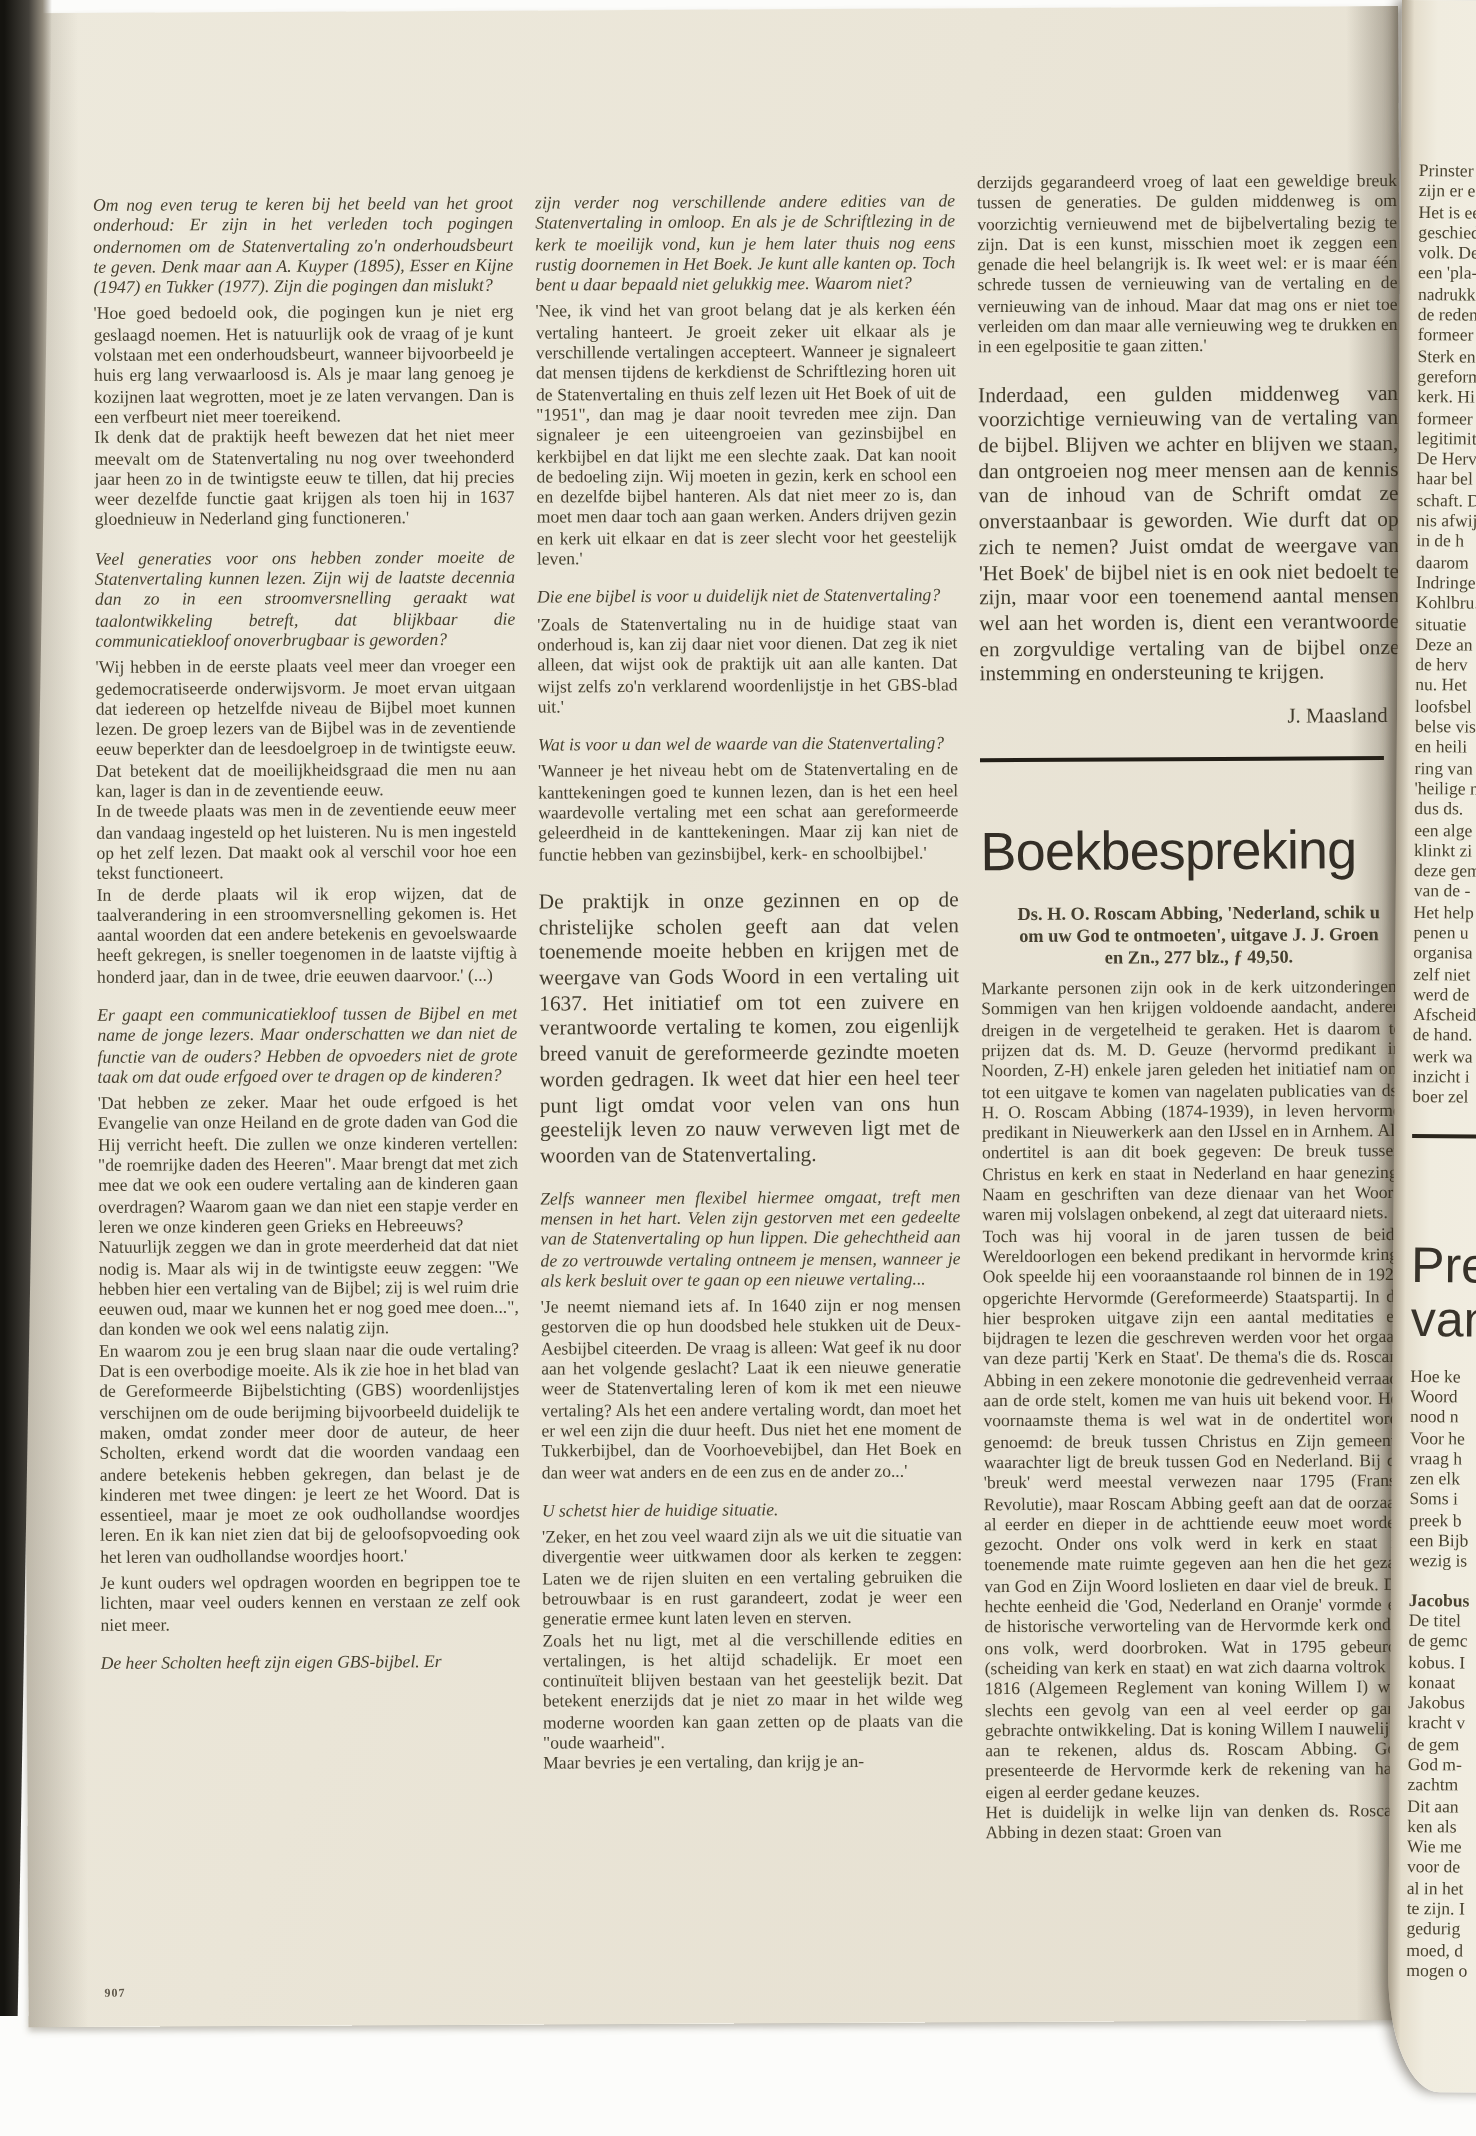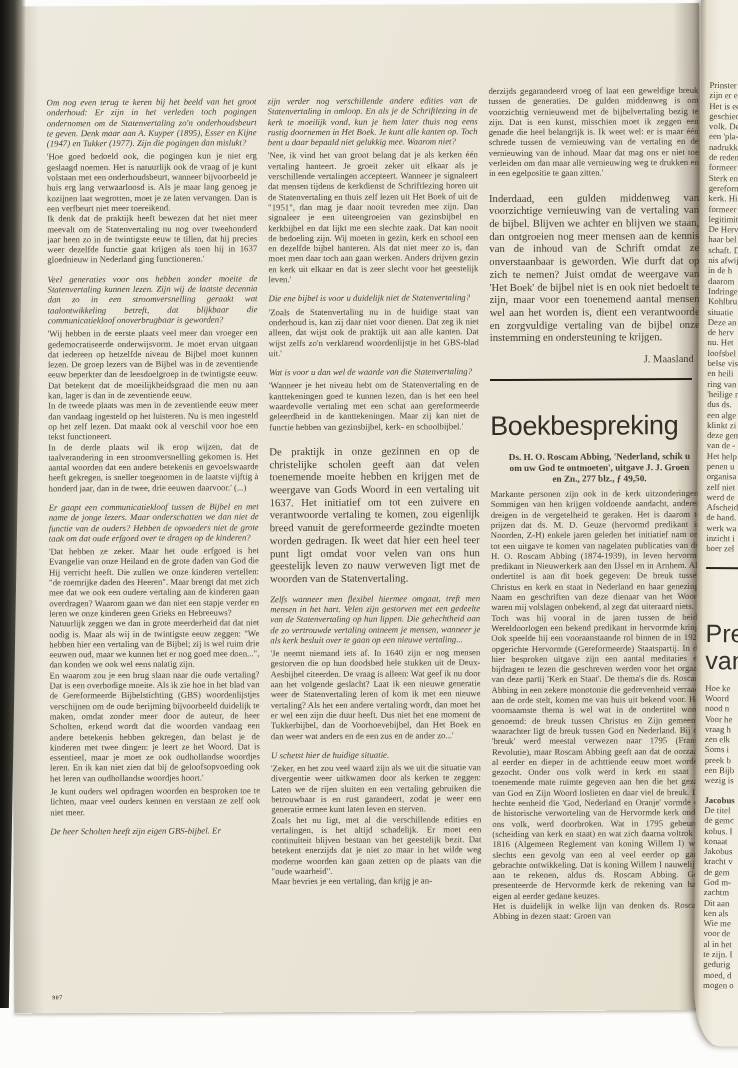--- a/index.html
+++ b/index.html
@@ -70,21 +70,21 @@
           <p class="blk-a">'Hoe goed bedoeld ook, die pogingen kun je niet erg geslaagd noemen. Het is natuurlijk ook de vraag of je kunt volstaan met een onderhoudsbeurt, wanneer bijvoorbeeld je huis erg lang verwaarloosd is. Als je maar lang genoeg je kozijnen laat wegrotten, moet je ze laten vervangen. Dan is een verfbeurt niet meer toereikend.
 Ik denk dat de praktijk heeft bewezen dat het niet meer meevalt om de Statenvertaling nu nog over tweehonderd jaar heen zo in de twintigste eeuw te tillen, dat hij precies weer dezelfde functie gaat krijgen als toen hij in 1637 gloednieuw in Nederland ging functioneren.'</p>
           <p class="blk-q">Veel generaties voor ons hebben zonder moeite de Statenvertaling kunnen lezen. Zijn wij de laatste decennia dan zo in een stroomversnelling geraakt wat taalontwikkeling betreft, dat blijkbaar die communicatiekloof onoverbrugbaar is geworden?</p>
           <p class="blk-a">'Wij hebben in de eerste plaats veel meer dan vroeger een gedemocratiseerde onderwijsvorm. Je moet ervan uitgaan dat iedereen op hetzelfde niveau de Bijbel moet kunnen lezen. De groep lezers van de Bijbel was in de zeventiende eeuw beperkter dan de leesdoelgroep in de twintigste eeuw. Dat betekent dat de moeilijkheidsgraad die men nu aan kan, lager is dan in de zeventiende eeuw.
 In de tweede plaats was men in de zeventiende eeuw meer dan vandaag ingesteld op het luisteren. Nu is men ingesteld op het zelf lezen. Dat maakt ook al verschil voor hoe een tekst functioneert.
 In de derde plaats wil ik erop wijzen, dat de taalverandering in een stroomversnelling gekomen is. Het aantal woorden dat een andere betekenis en gevoelswaarde heeft gekregen, is sneller toegenomen in de laatste vijftig à honderd jaar, dan in de twee, drie eeuwen daarvoor.' (...)</p>
           <p class="blk-q">Er gaapt een communicatiekloof tussen de Bijbel en met name de jonge lezers. Maar onderschatten we dan niet de functie van de ouders? Hebben de opvoeders niet de grote taak om dat oude erfgoed over te dragen op de kinderen?</p>
           <p class="blk-a">'Dat hebben ze zeker. Maar het oude erfgoed is het Evangelie van onze Heiland en de grote daden van God die Hij verricht heeft. Die zullen we onze kinderen vertellen: "de roemrijke daden des Heeren". Maar brengt dat met zich mee dat we ook een oudere vertaling aan de kinderen gaan overdragen? Waarom gaan we dan niet een stapje verder en leren we onze kinderen geen Grieks en Hebreeuws?
 Natuurlijk zeggen we dan in grote meerderheid dat dat niet nodig is. Maar als wij in de twintigste eeuw zeggen: "We hebben hier een vertaling van de Bijbel; zij is wel ruim drie eeuwen oud, maar we kunnen het er nog goed mee doen...", dan konden we ook wel eens nalatig zijn.
 En waarom zou je een brug slaan naar die oude vertaling? Dat is een overbodige moeite. Als ik zie hoe in het blad van de Gereformeerde Bijbelstichting (GBS) woordenlijstjes verschijnen om de oude berijming bijvoorbeeld duidelijk te maken, omdat zonder meer door de auteur, de heer Scholten, erkend wordt dat die woorden vandaag een andere betekenis hebben gekregen, dan belast je de kinderen met twee dingen: je leert ze het Woord. Dat is essentieel, maar je moet ze ook oudhollandse woordjes leren. En ik kan niet zien dat bij de geloofsopvoeding ook het leren van oudhollandse woordjes hoort.'</p>
-          <p class="blk-a">Je kunt ouders wel opdragen woorden en besproken toe te lichten, maar veel ouders kennen en verstaan ze zelf ook niet meer.</p>
+          <p class="blk-a">Je kunt ouders wel opdragen woorden en begrippen toe te lichten, maar veel ouders kennen en verstaan ze zelf ook niet meer.</p>
           <p class="blk-q">De heer Scholten heeft zijn eigen GBS-bijbel. Er</p>
         </div>
       <div class="col">
           <p class="blk-q">zijn verder nog verschillende andere edities van de Statenvertaling in omloop. En als je de Schriftlezing in de kerk te moeilijk vond, kun je hem later thuis nog eens rustig doornemen in Het Boek. Je kunt alle kanten op. Toch bent u daar bepaald niet gelukkig mee. Waarom niet?</p>
           <p class="blk-a">'Nee, ik vind het van groot belang dat je als kerken één vertaling hanteert. Je groeit zeker uit elkaar als je verschillende vertalingen accepteert. Wanneer je signaleert dat mensen tijdens de kerkdienst de Schriftlezing horen uit de Statenvertaling en thuis zelf lezen uit Het Boek of uit de "1951", dan mag je daar nooit tevreden mee zijn. Dan signaleer je een uiteengroeien van gezinsbijbel en kerkbijbel en dat lijkt me een slechte zaak. Dat kan nooit de bedoeling zijn. Wij moeten in gezin, kerk en school een en dezelfde bijbel hanteren. Als dat niet meer zo is, dan moet men daar toch aan gaan werken. Anders drijven gezin en kerk uit elkaar en dat is zeer slecht voor het geestelijk leven.'</p>
           <p class="blk-q">Die ene bijbel is voor u duidelijk niet de Statenvertaling?</p>
           <p class="blk-a">'Zoals de Statenvertaling nu in de huidige staat van onderhoud is, kan zij daar niet voor dienen. Dat zeg ik niet alleen, dat wijst ook de praktijk uit aan alle kanten. Dat wijst zelfs zo'n verklarend woordenlijstje in het GBS-blad uit.'</p>
           <p class="blk-q">Wat is voor u dan wel de waarde van die Statenvertaling?</p>
           <p class="blk-a">'Wanneer je het niveau hebt om de Statenvertaling en de kanttekeningen goed te kunnen lezen, dan is het een heel waardevolle vertaling met een schat aan gereformeerde geleerdheid in de kanttekeningen. Maar zij kan niet de functie hebben van gezinsbijbel, kerk- en schoolbijbel.'</p>
           <p class="blk-ed">De praktijk in onze gezinnen en op de christelijke scholen geeft aan dat velen toenemende moeite hebben en krijgen met de weergave van Gods Woord in een vertaling uit 1637. Het initiatief om tot een zuivere en verantwoorde vertaling te komen, zou eigenlijk breed vanuit de gereformeerde gezindte moeten worden gedragen. Ik weet dat hier een heel teer punt ligt omdat voor velen van ons hun geestelijk leven zo nauw verweven ligt met de woorden van de Statenvertaling.</p>

